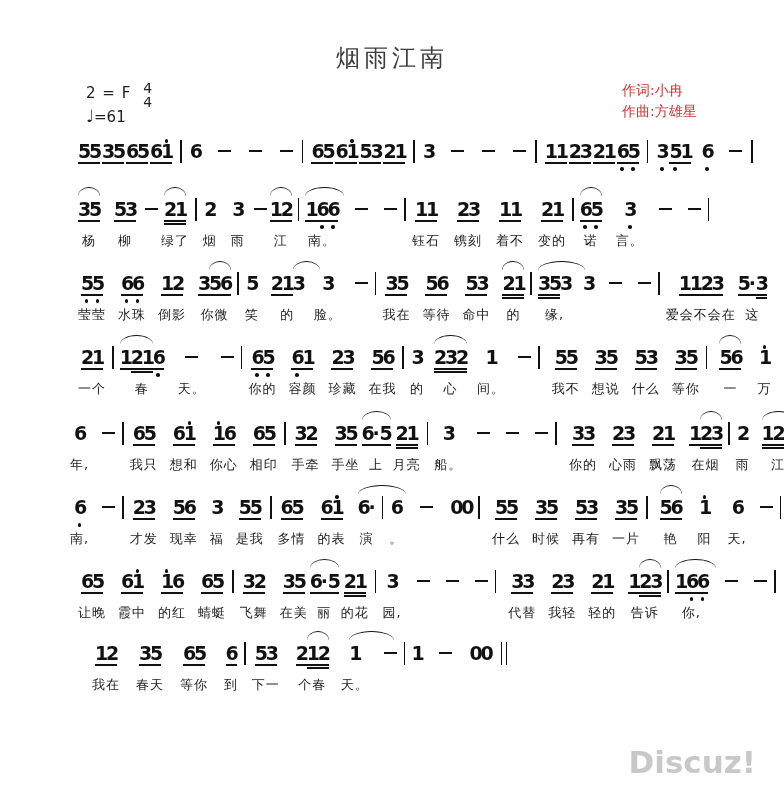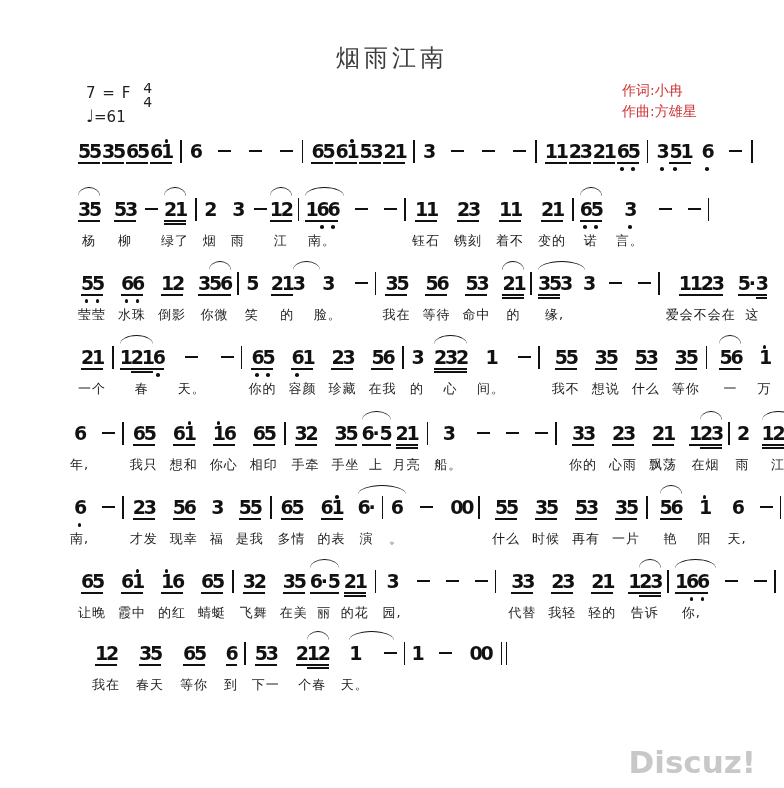--- a/index.html
+++ b/index.html
@@ -44,21 +44,21 @@
     border-top:1.7px solid #111;border-radius:100% 100% 0 0 / 190% 190% 0 0;
   }
   .lyric{margin-top:12px;font-size:13px;height:17px;white-space:nowrap;color:#1c1c1c;letter-spacing:1px;}
 </style>
 </head>
 <body>
 
 <div class="page-title">烟雨江南</div>
 
 <div class="keyblock">
-  <span class="keysig">7 = F</span>
+  <span class="keysig">2 = F</span>
   <span class="timesig">
     <span>4</span>
     <span>4</span>
   </span>
 </div>
 
 <div class="tempoblock">
   <span class="noteglyph">♩</span><span>=61</span>
 </div>
 

